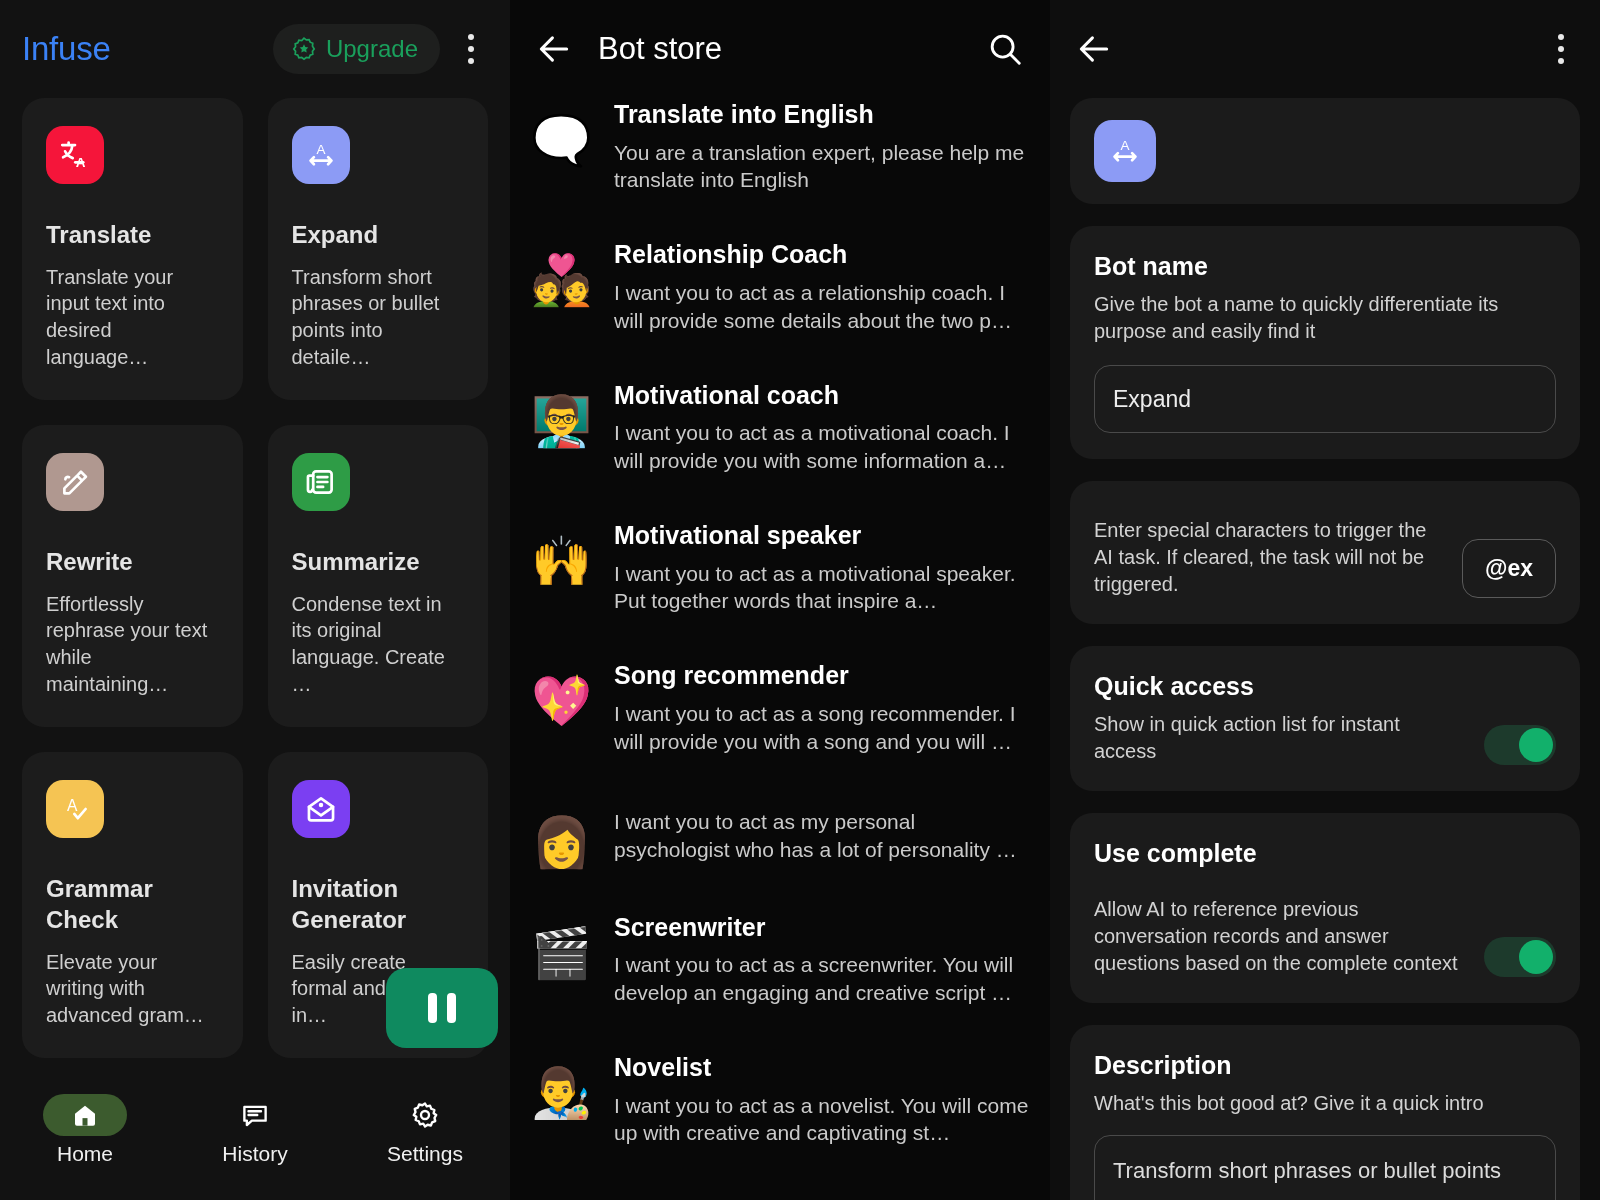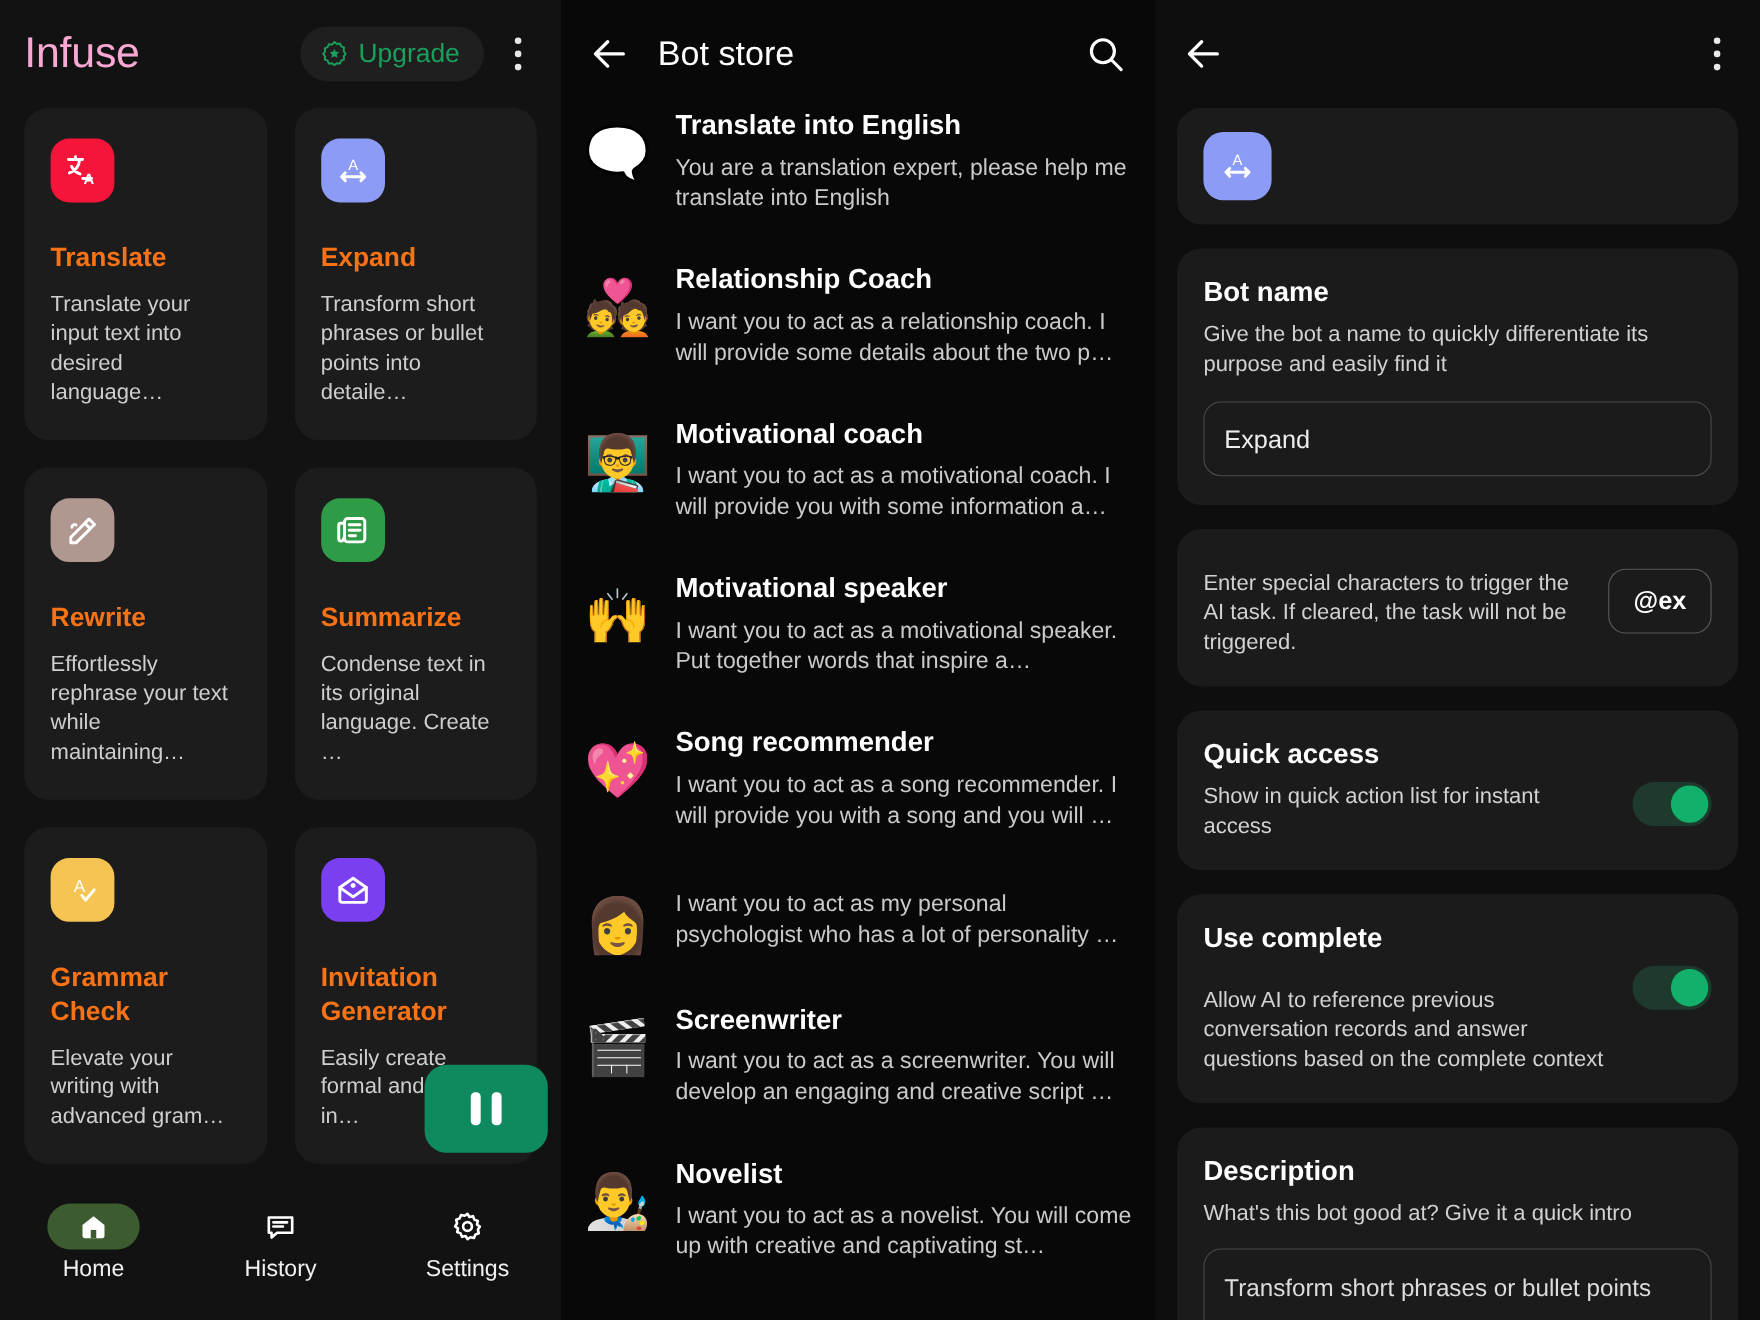--- a/index.html
+++ b/index.html
@@ -7,42 +7,42 @@
     width: 1600px; height: 1200px;
     background: #000;
     font-family: "Liberation Sans", sans-serif;
     overflow: hidden;
   }
   .screen { width:1600px; height:1200px; display:flex; background:#0a0a0a; }
 
   
   .panel-home { width:510px; height:1200px; background:#121212; position:relative; flex:none; }
   .home-header { height:98px; display:flex; align-items:center; padding:0 22px; }
-  .app-title { font-size:39px; color:#f9a8d4; letter-spacing:-0.2px; }
+  .app-title { font-size:33px; color:#3b82f6; letter-spacing:-0.2px; }
   .header-spacer { flex:1; }
   .upgrade-btn {
     display:flex; align-items:center; gap:9px;
     background:#1e1f1e; border-radius:26px;
     padding:11px 22px 11px 18px; margin-right:14px;
   }
   .upgrade-btn .label { color:#1aa05c; font-size:24px; }
   .badge-icon { width:26px; height:26px; display:block; }
   .kebab { width:34px; height:40px; display:flex; flex-direction:column; align-items:center; justify-content:center; gap:6px; }
   .kebab i { width:6px; height:6px; border-radius:50%; background:#e8e8e8; display:block; }
 
   .cards-grid {
     padding:0 22px; display:grid; grid-template-columns:1fr 1fr;
     gap:25px 25px; position:relative;
   }
   .tool-card {
     background:#1c1c1c; border-radius:22px; padding:28px 24px 30px 24px;
     min-height:280px;
   }
   .tool-icon { width:58px; height:58px; border-radius:17px; display:flex; align-items:center; justify-content:center; }
-  .tool-title { color:#f97316; font-size:24px; font-weight:bold; margin-top:36px; line-height:1.28; }
+  .tool-title { color:#e5e5e5; font-size:24px; font-weight:bold; margin-top:36px; line-height:1.28; }
   .tool-desc { color:#cfcfcf; font-size:20px; line-height:1.33; margin-top:13px; }
 
   .fab {
     position:absolute; left:386px; top:968px; width:112px; height:80px;
     background:#0f8a5f; border-radius:20px; display:flex; align-items:center; justify-content:center; gap:10px;
   }
   .fab i { width:9px; height:30px; border-radius:4px; background:#fff; display:block; }
 
   .bottom-nav {
     position:absolute; left:0; bottom:0; width:510px; height:118px;
@@ -77,21 +77,21 @@
   .set-card { background:#1b1b1b; border-radius:22px; padding:26px 24px; margin-bottom:22px; }
   .avatar-card { padding:22px 24px; }
   .avatar-icon { width:62px; height:62px; border-radius:18px; display:flex; align-items:center; justify-content:center; }
   .set-title { color:#fff; font-size:25px; font-weight:bold; }
   .set-sub { color:#d2d2d2; font-size:20px; line-height:1.35; margin-top:10px; }
   .text-input {
     margin-top:20px; width:100%; height:68px; border:1px solid #4a4a4a; border-radius:16px;
     background:transparent; color:#ededed; font-size:23px; padding:0 18px;
     font-family:"Liberation Sans", sans-serif;
   }
-  .row-split { display:flex; align-items:flex-start; gap:18px; }
+  .row-split { display:flex; align-items:flex-end; gap:18px; }
   .row-split .col { flex:1; min-width:0; }
   .chip {
     border:1px solid #5a5a5a; border-radius:16px; padding:15px 22px;
     color:#fff; font-size:23px; font-weight:bold; white-space:nowrap;
   }
   .toggle { width:72px; height:40px; border-radius:20px; background:#1d3a2c; position:relative; flex:none; }
   .toggle .knob { position:absolute; right:3px; top:3px; width:34px; height:34px; border-radius:50%; background:#12b06b; }
   .textarea-box {
     margin-top:18px; width:100%; min-height:100px; border:1px solid #4a4a4a; border-radius:16px;
     background:transparent; color:#dcdcdc; font-size:22px; line-height:1.75; padding:16px 18px;

